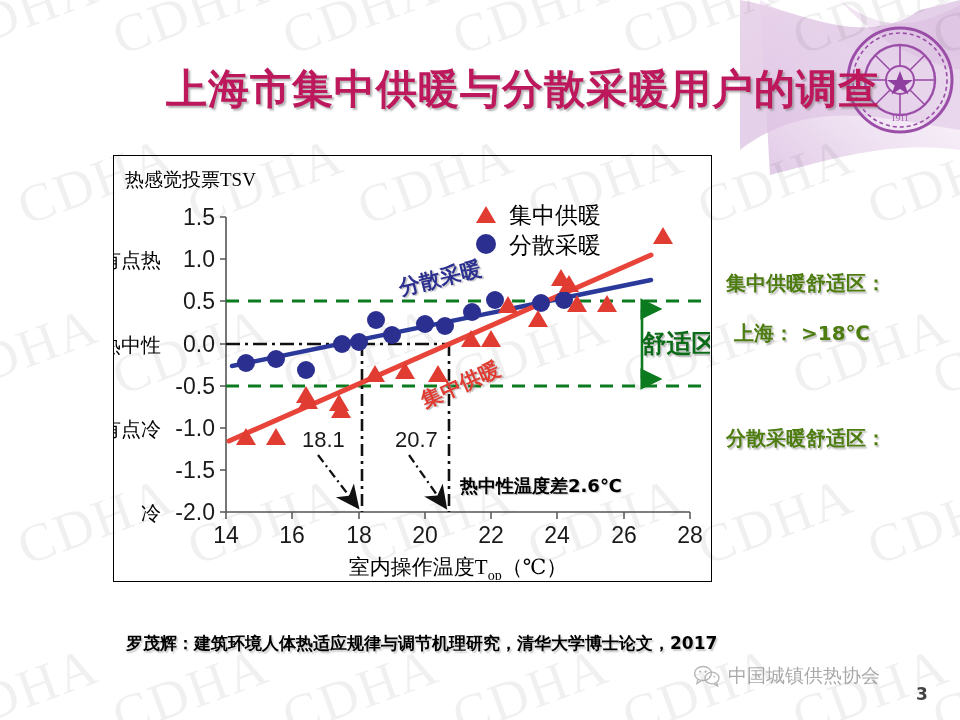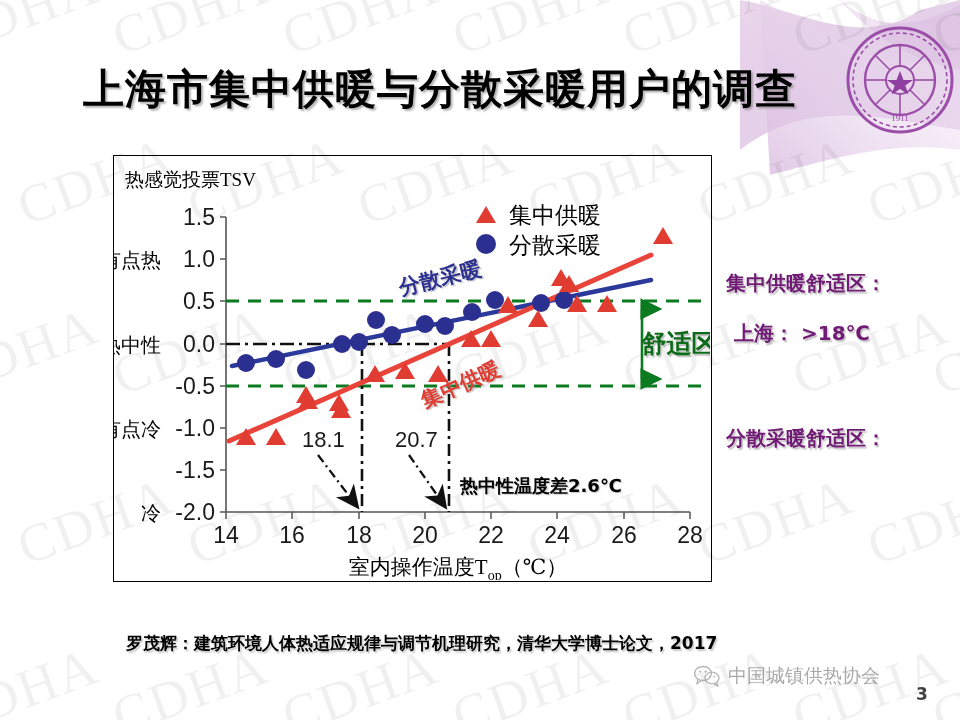--- a/index.html
+++ b/index.html
@@ -16,36 +16,36 @@
     position:absolute;font-family:"Liberation Serif","DejaVu Serif",serif;
     font-size:54px;font-weight:400;color:#000;opacity:0.055;
     transform:rotate(-20deg);white-space:nowrap;letter-spacing:2px;
   }
 
   
   .ribbon{position:absolute;z-index:1;pointer-events:none;}
 
   
   #title{
-    position:absolute;left:0;top:62px;width:880px;text-align:center;z-index:6;
+    position:absolute;left:0;top:62px;width:880px;text-align:right;z-index:6;
     font-family:Liberation Mono, monospace;
-    font-size:41px;font-weight:bold;color:#000000;letter-spacing:1px;
+    font-size:41px;font-weight:bold;color:#be185d;letter-spacing:1px;
     text-shadow:2px 2px 2px rgba(120,120,120,0.55);
   }
 
   
   #chart-frame{
     position:absolute;left:113px;top:155px;width:597px;height:425px;
     border:1.5px solid #000;background:transparent;z-index:4;
   }
   #chart-svg{position:absolute;left:113px;top:155px;z-index:5;}
 
   
   .side-block{position:absolute;z-index:6;font-family:"DejaVu Sans","Liberation Sans",sans-serif;
-    font-weight:bold;color:#701a75;font-size:20px;line-height:1.52;
+    font-weight:bold;color:#4d7c0f;font-size:20px;line-height:1.52;
     text-shadow:1.5px 1.5px 1.5px rgba(140,140,140,0.55);}
   #block-central{left:726px;top:268px;}
   #block-local{left:726px;top:423px;text-align:center;}
   .side-block .ln{white-space:nowrap;}
   .side-block .ln.ind{padding-left:8px;margin-top:20px;}
 
   
   #citation{
     position:absolute;left:118px;top:632px;z-index:6;
     font-family:"DejaVu Sans","Liberation Sans",sans-serif;

